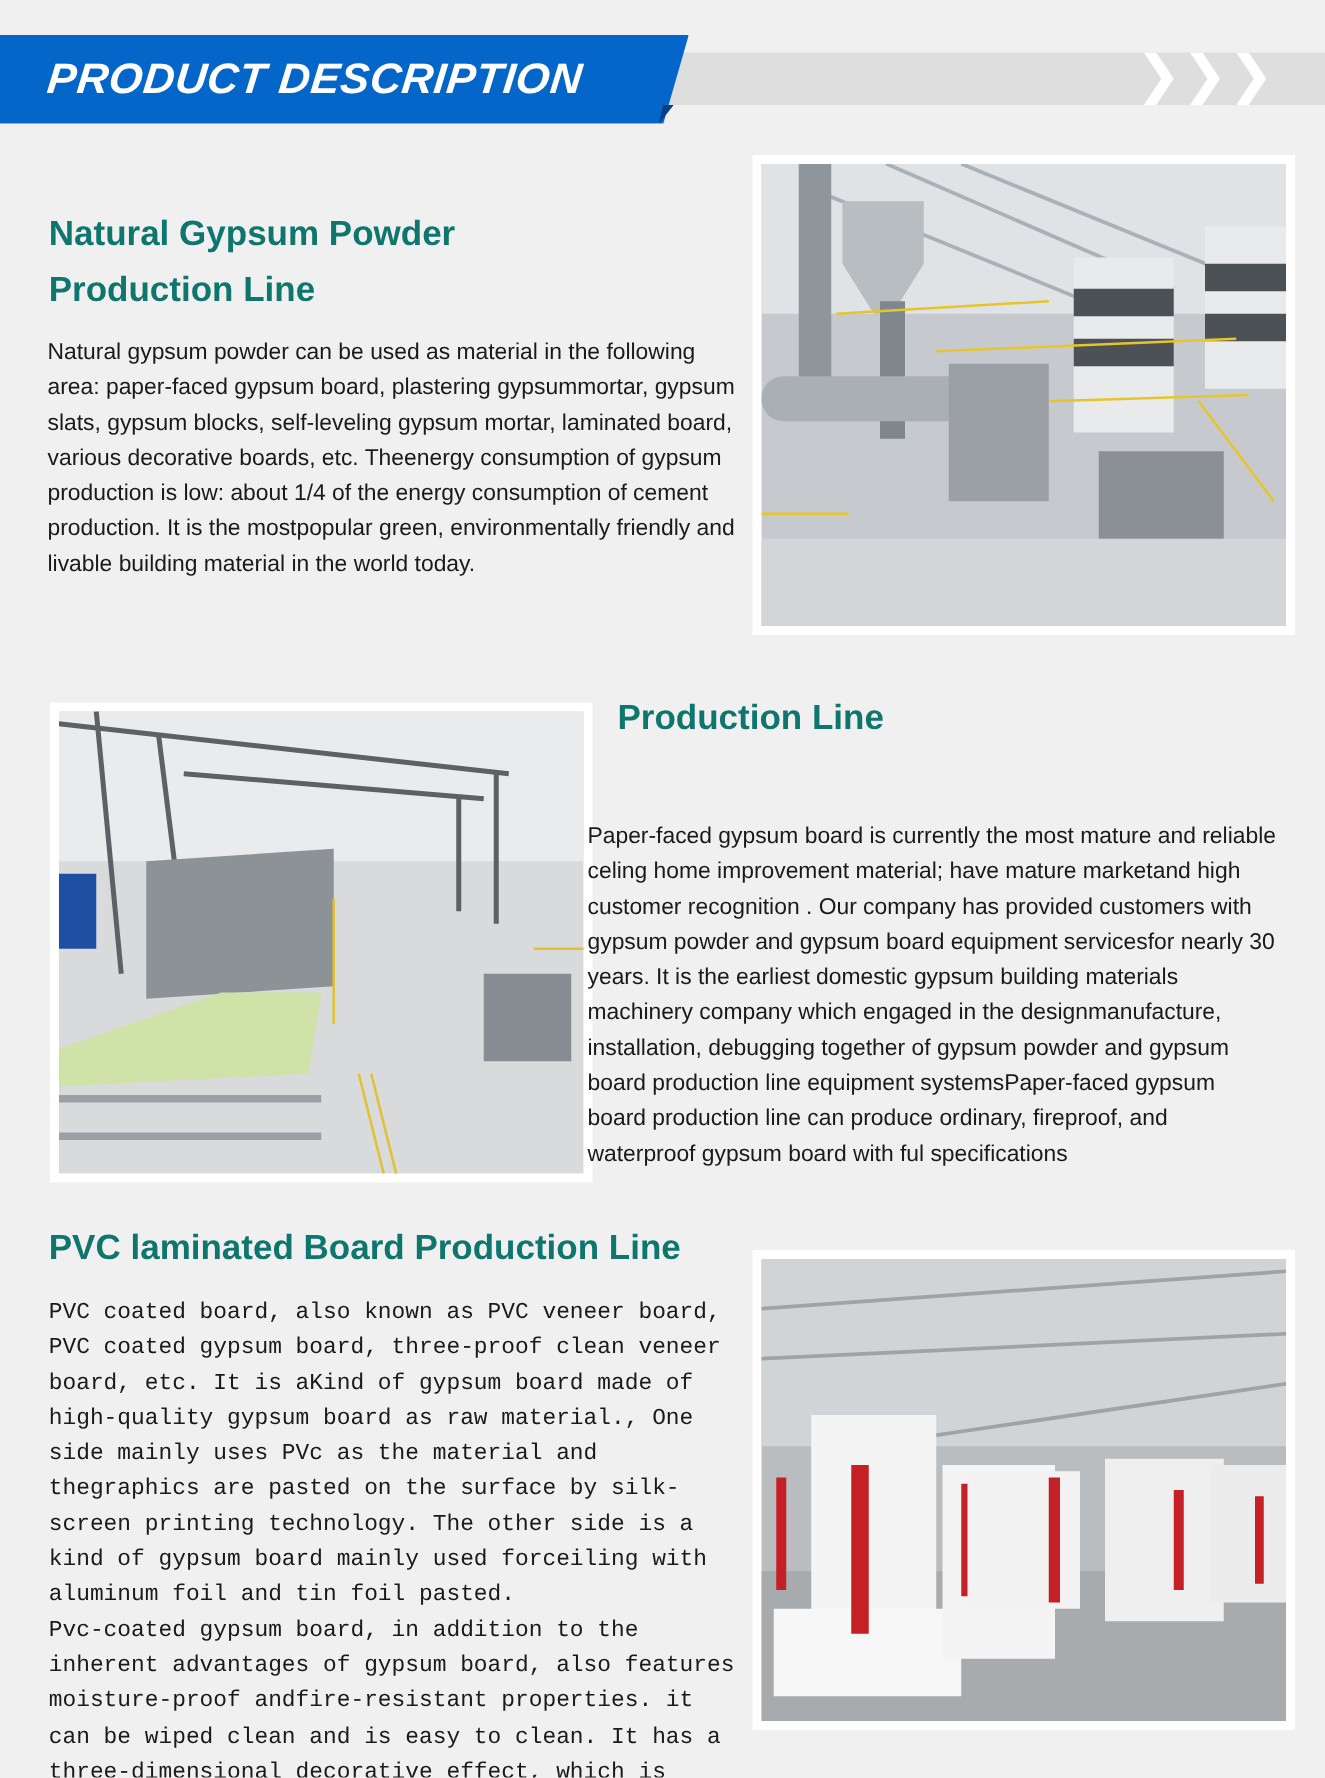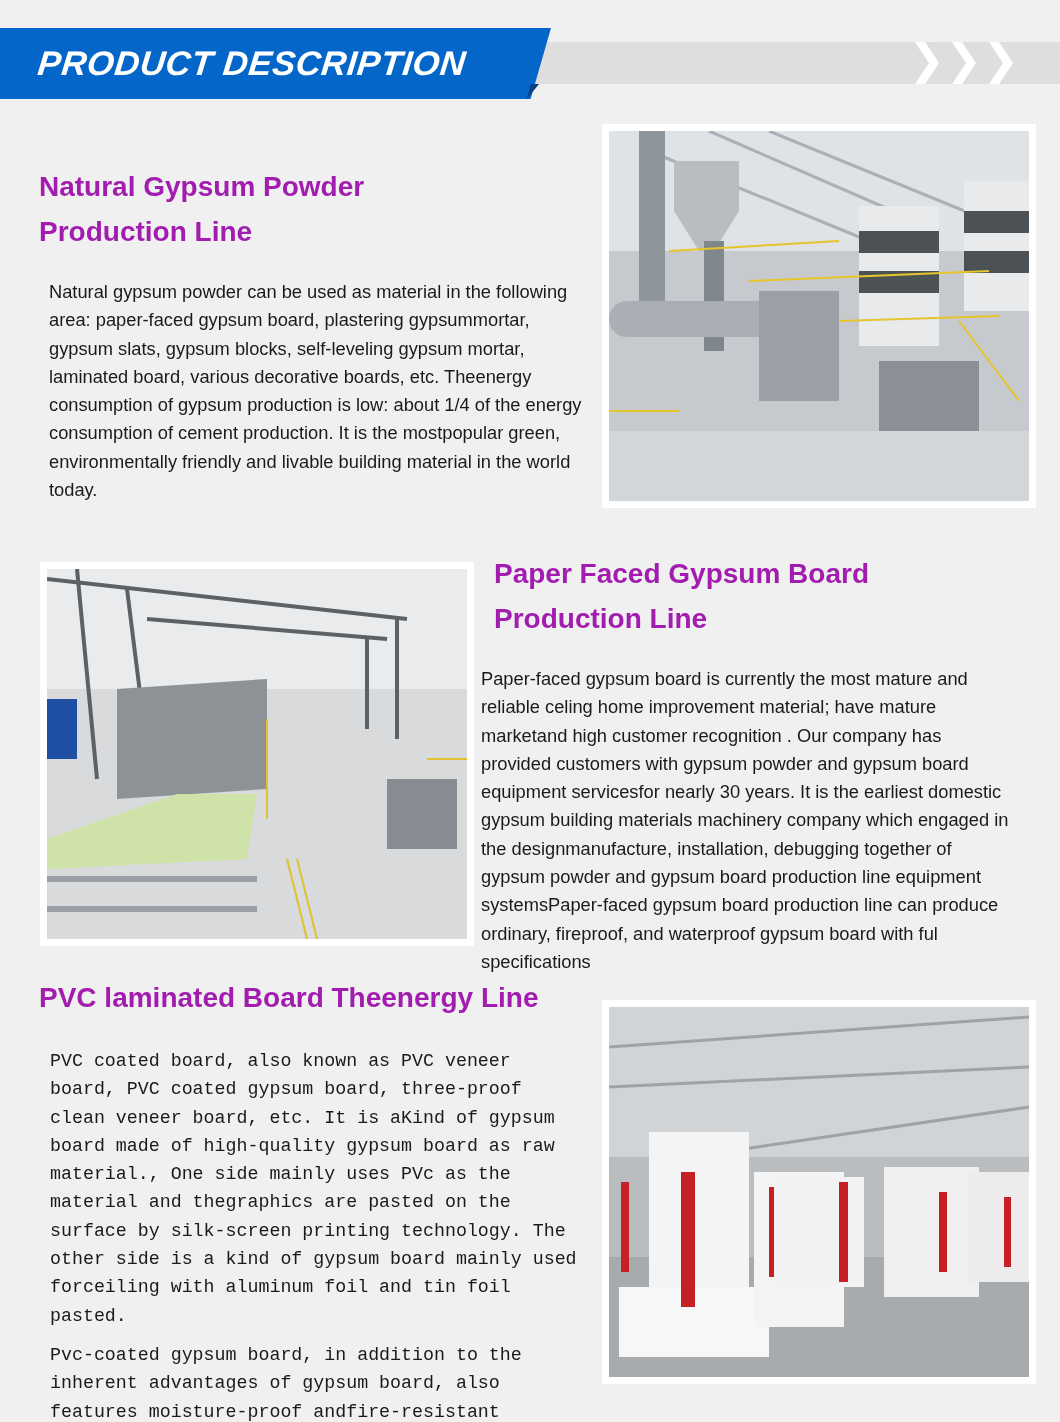--- a/index.html
+++ b/index.html
@@ -10,23 +10,23 @@
   .header-band { position: absolute; left: 520px; top: 42px; width: 540px; height: 42px; background: #dedede; }
   .header-banner { position: absolute; left: 0; top: 28px; width: 551px; height: 71px; background: #0466c8;
     clip-path: polygon(0 0, 100% 0, 96.3% 100%, 0 100%); }
   .header-fold { position: absolute; left: 527px; top: 84px; width: 12px; height: 15px; background: #0a3f86;
     clip-path: polygon(30% 0, 100% 0, 0 100%); }
   .header-title { position: absolute; left: 38px; top: 44px; font-size: 34px; font-weight: bold; font-style: italic;
     color: #fff; letter-spacing: 0.5px; transform: skewX(-6deg) scaleX(1.02); transform-origin: left; white-space: nowrap; }
   .chevrons { position: absolute; left: 915px; top: 42px; width: 112px; height: 42px; }
   .chevrons svg { width: 100%; height: 100%; }
 
-  .section-title { position: absolute; font-size: 28px; font-weight: bold; line-height: 45px; color: #a21caf; }
+  .section-title { position: absolute; font-size: 28px; font-weight: bold; line-height: 45px; color: #0f766e; }
   .section-body { position: absolute; font-size: 18.3px; line-height: 28.3px; color: #1a1a1a; }
-  .section-body p { margin: 11px; }
+  .section-body p { margin: 0; }
 
   .photo-frame { position: absolute; width: 434px; height: 384px; background: #fff; padding: 7px; }
   .photo { width: 100%; height: 100%; position: relative; overflow: hidden; }
 </style>
 </head>
 <body>
 
 <div class="header">
   <div class="header-band"></div>
   <div class="header-banner"></div>
@@ -106,29 +106,28 @@
         <line x1="380" y1="190" x2="420" y2="190"></line>
           <line x1="240" y1="290" x2="260" y2="370"></line>
         <line x1="250" y1="290" x2="270" y2="370"></line>
           <line x1="220" y1="150" x2="220" y2="250"></line>
       </g>
       <rect x="340" y="210" width="70" height="70" fill="#868c92"></rect>
     </svg>
   </div>
 </div>
 <div class="section-title" style="left:494px; top:551px;">
-  <div>Paper Faced Gypsum Board</div>
   <div>Production Line</div>
 </div>
 <div class="section-body" style="left:470px; top:654px; width:552px;">
   <p>Paper-faced gypsum board is currently the most mature and reliable celing home improvement material; have mature marketand high customer recognition . Our company has provided customers with gypsum powder and gypsum board equipment servicesfor nearly 30 years. It is the earliest domestic gypsum building materials machinery company which engaged in the designmanufacture, installation, debugging together of gypsum powder and gypsum board production line equipment systemsPaper-faced gypsum board production line can produce ordinary, fireproof, and waterproof gypsum board with ful specifications</p>
 </div>
 
 <div class="section-title" style="left:39px; top:975px;">
-  <div>PVC laminated Board Theenergy Line</div>
+  <div>PVC laminated Board Production Line</div>
 </div>
 <div class="section-body" style="left:39px; top:1036px; width:556px;font-family:Liberation Mono, monospace;">
   <p>PVC coated board, also known as PVC veneer board, PVC coated gypsum board, three-proof clean veneer board, etc. It is aKind of gypsum board made of high-quality gypsum board as raw material., One side mainly uses PVc as the material and thegraphics are pasted on the surface by silk-screen printing technology. The other side is a kind of gypsum board mainly used forceiling with aluminum foil and tin foil pasted.</p>
   <p>Pvc-coated gypsum board, in addition to the inherent advantages of gypsum board, also features moisture-proof andfire-resistant properties. it can be wiped clean and is easy to clean. It has a three-dimensional decorative effect, which is fresh andbeautiful. The pattern and style can be customized according to the customer's requirements.</p>
 </div>
 <div class="photo-frame" style="left:602px; top:1000px;">
   <div class="photo">
     <svg width="420" height="370" viewBox="0 0 420 370" preserveAspectRatio="none">
       <rect width="420" height="370" fill="#b9bdc0"></rect>
       <rect width="420" height="150" fill="#d0d4d7"></rect>

